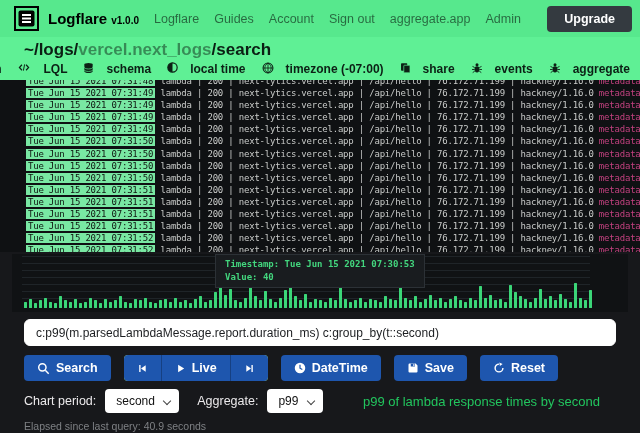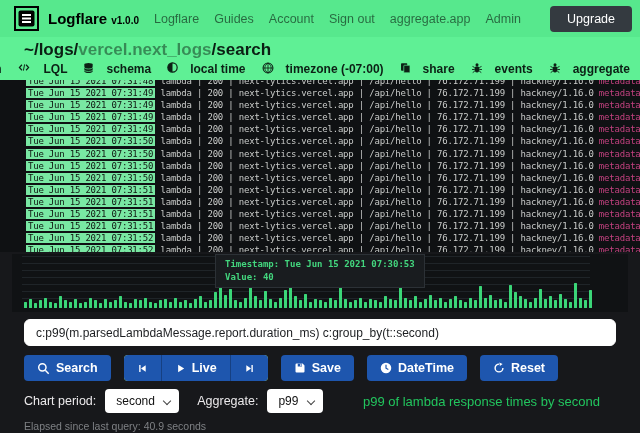--- a/index.html
+++ b/index.html
@@ -7,21 +7,21 @@
     font-family:"Liberation Sans", sans-serif; }
 
   
   .navbar { height:37px; background:#57e88d; display:flex; align-items:center; padding:0 8px 0 14px; }
   .brand-wrap { display:flex; align-items:baseline; }
   .brand { font-weight:700; font-size:15px; color:#000; margin-left:9px; }
   .version { font-size:10px; font-weight:700; color:#000; margin-left:4px; }
   .nav-links { display:flex; align-items:center; }
   .nav-link { font-size:12.5px; color:rgba(0,0,0,.55); margin-left:15px; text-decoration:none; cursor:pointer; }
   .upgrade { margin-left:auto; background:#343a40; color:#fff; font-size:12.5px;
-    padding:6px 17px; border-radius:4px; border:none; cursor:pointer; }
+    padding:6px 17px; border-radius:4px; border:none; cursor:pointer;font-weight:bold; }
 
   
   .subheader { height:43px; background:#5ff095; padding:3px 10px 0 24px; }
   .breadcrumb { font-size:17px; font-weight:700; color:#0b1f14; }
   .bc-src { color:rgba(0,0,0,.42); }
   .toolbar { display:flex; justify-content:flex-end; gap:16px; font-size:12px; font-weight:500;
     color:#0c2015; margin-top:2px; align-items:center; }
   .tb-item { display:inline-flex; align-items:flex-start; gap:12px; cursor:pointer; white-space:nowrap;font-weight:bold; }
   .tb-ic { display:inline-flex; align-items:center; }
 
@@ -361,36 +361,36 @@
             <path d="M11.8 3v10" stroke="#fff" stroke-width="2"></path>
             <path d="M3.4 3.2v9.6L10.2 8z" fill="#fff"></path>
           </svg>
       </span>
     </button>
   </span>
 
   <button class="btn">
     <span style="display:inline-flex;">
       <svg width="12" height="12" viewBox="0 0 16 16">
+          <circle cx="8" cy="8" r="7" fill="#fff"></circle>
+          <path d="M8 3.6v4.6l3.1 1.8" stroke="#1e56ae" stroke-width="1.6" fill="none"></path>
+        </svg>
+    </span>
+    <span>DateTime</span>
+  </button>
+
+  <button class="btn">
+    <span style="display:inline-flex;">
+      <svg width="12" height="12" viewBox="0 0 16 16">
           <path d="M2 3.5A1.5 1.5 0 0 1 3.5 2h8L14 4.5v8a1.5 1.5 0 0 1-1.5 1.5h-9A1.5 1.5 0 0 1 2 12.5z" fill="#fff"></path>
           <rect x="5" y="2.2" width="5.6" height="3.8" fill="#1e56ae"></rect>
           <rect x="8.4" y="2.8" width="1.5" height="2.6" fill="#fff"></rect>
         </svg>
     </span>
     <span>Save</span>
-  </button>
-
-  <button class="btn">
-    <span style="display:inline-flex;">
-      <svg width="12" height="12" viewBox="0 0 16 16">
-          <circle cx="8" cy="8" r="7" fill="#fff"></circle>
-          <path d="M8 3.6v4.6l3.1 1.8" stroke="#1e56ae" stroke-width="1.6" fill="none"></path>
-        </svg>
-    </span>
-    <span>DateTime</span>
   </button>
 
   <button class="btn">
     <span style="display:inline-flex;">
       <svg width="12" height="12" viewBox="0 0 16 16">
           <path d="M8 2.8a5.2 5.2 0 1 0 5.2 5.2" fill="none" stroke="#fff" stroke-width="1.9"></path>
           <path d="M8.4.6l4.4 2.1-3.6 2.5z" fill="#fff"></path>
         </svg>
     </span>
     <span>Reset</span>

